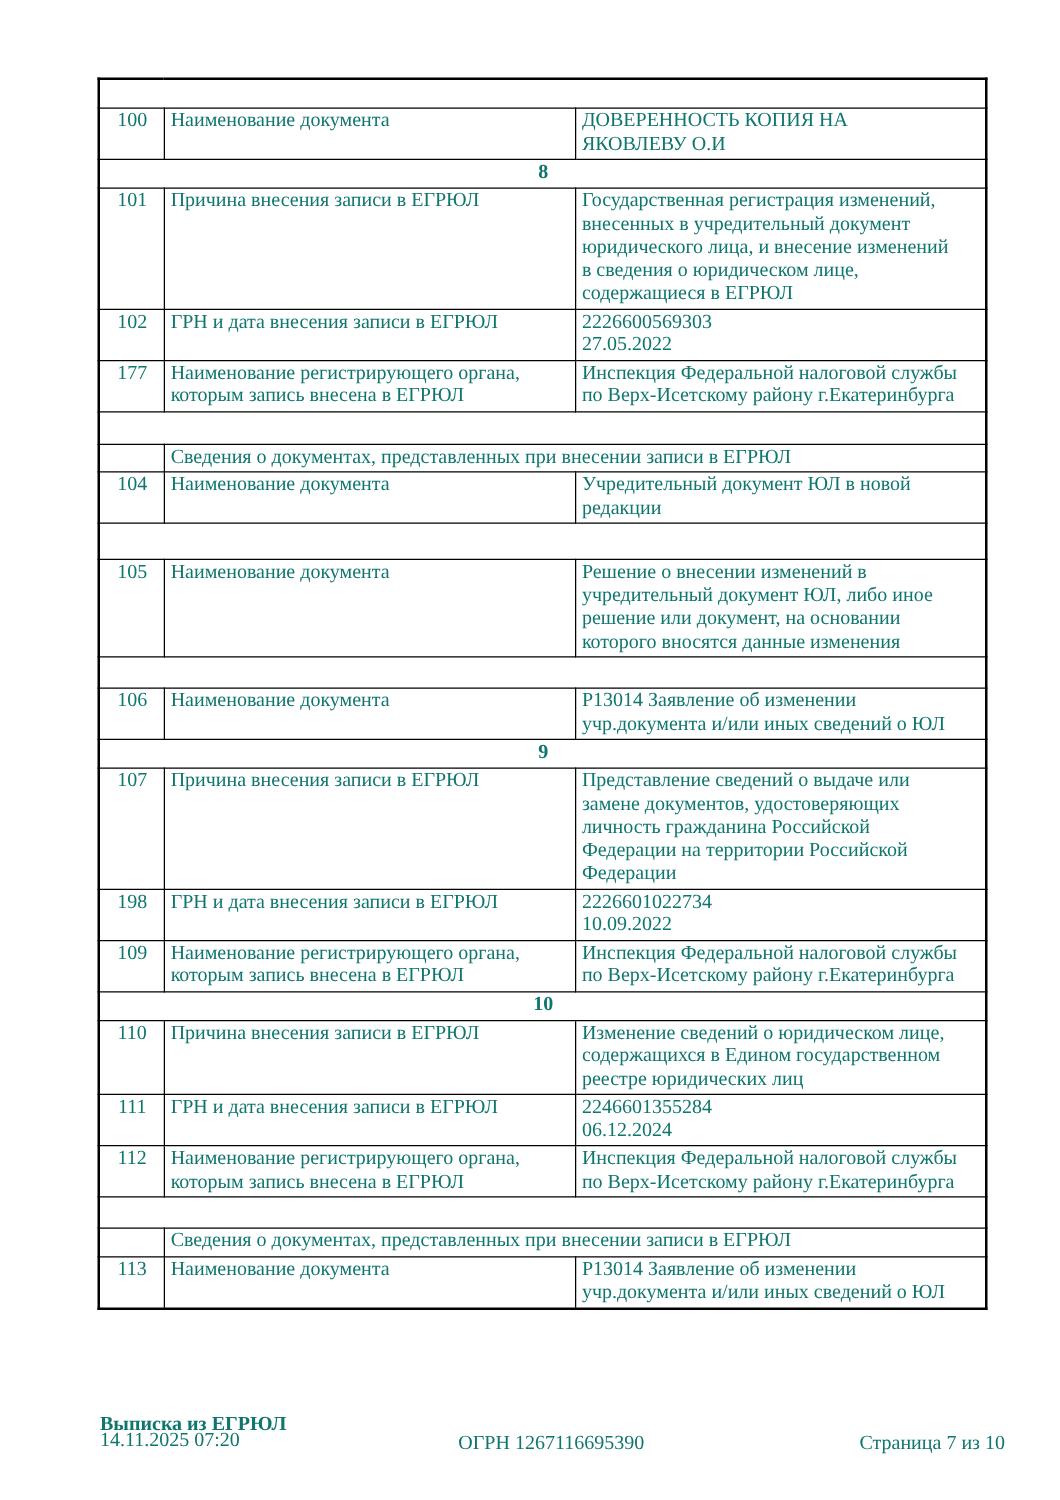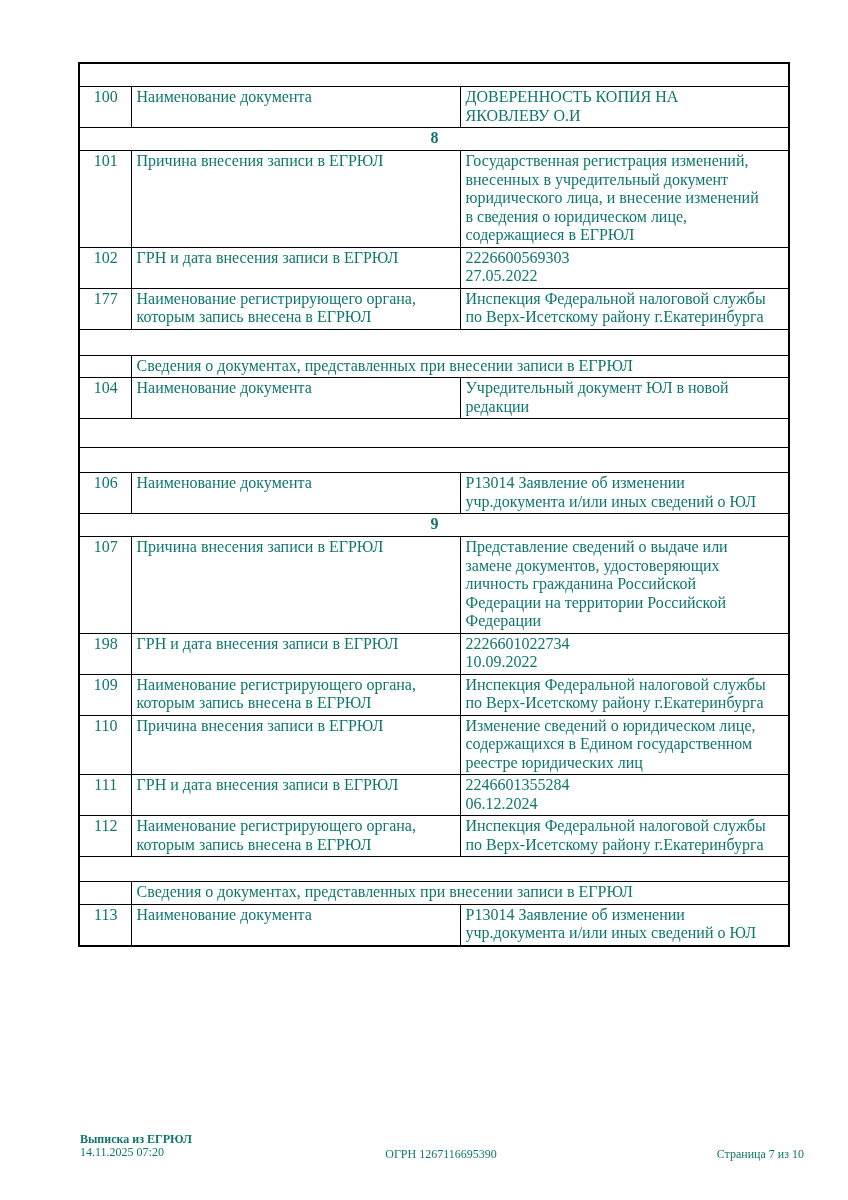--- a/index.html
+++ b/index.html
@@ -52,21 +52,21 @@
   }
   td.note-cell {
     padding-left: 5px;
   }
   .footer {
     position: absolute;
     left: 78px;
     top: 1133px;
     width: 726px;
     height: 28px;
-    font-size: 12px;
+    font-size: 16px;
     line-height: 13px;
   }
   .footer-left {
     position: absolute;
     left: 2px;
     top: 0;
   }
   .footer-doc-type {
     font-weight: bold;
   }
@@ -140,20 +140,28 @@
         <tr>
           <td class="num-cell">104</td>
           <td class="label-cell">Наименование документа</td>
           <td class="value-cell">Учредительный документ ЮЛ в новой
 редакции</td>
         </tr>
         <tr>
           <td colspan="3" class="spacer-cell" style="height: 25px;"></td>
         </tr>
         <tr>
+          <td class="num-cell">105</td>
+          <td class="label-cell">Наименование документа</td>
+          <td class="value-cell">Решение о внесении изменений в
+учредительный документ ЮЛ, либо иное
+решение или документ, на основании
+которого вносятся данные изменения</td>
+        </tr>
+        <tr>
           <td colspan="3" class="spacer-cell" style="height: 21px;"></td>
         </tr>
         <tr>
           <td class="num-cell">106</td>
           <td class="label-cell">Наименование документа</td>
           <td class="value-cell">Р13014 Заявление об изменении
 учр.документа и/или иных сведений о ЮЛ</td>
         </tr>
         <tr>
           <td colspan="3" class="section-cell">9</td>
@@ -172,20 +180,23 @@
           <td class="label-cell">ГРН и дата внесения записи в ЕГРЮЛ</td>
           <td class="value-cell">2226601022734
 10.09.2022</td>
         </tr>
         <tr>
           <td class="num-cell">109</td>
           <td class="label-cell">Наименование регистрирующего органа,
 которым запись внесена в ЕГРЮЛ</td>
           <td class="value-cell">Инспекция Федеральной налоговой службы
 по Верх-Исетскому району г.Екатеринбурга</td>
+        </tr>
+        <tr>
+          <td colspan="3" class="section-cell">10</td>
         </tr>
         <tr>
           <td class="num-cell">110</td>
           <td class="label-cell">Причина внесения записи в ЕГРЮЛ</td>
           <td class="value-cell">Изменение сведений о юридическом лице,
 содержащихся в Едином государственном
 реестре юридических лиц</td>
         </tr>
         <tr>
           <td class="num-cell">111</td>

